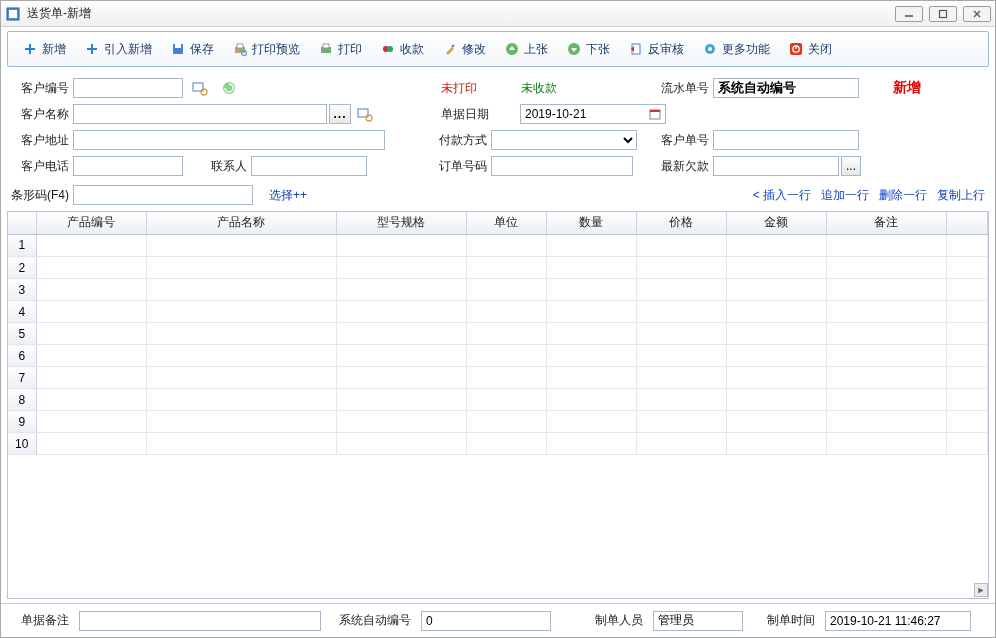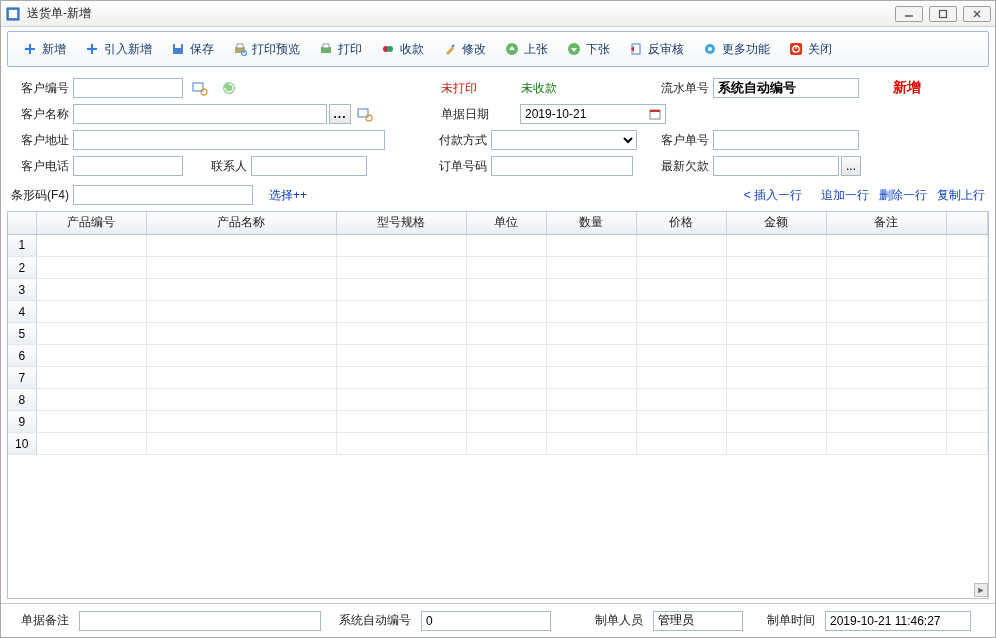--- a/index.html
+++ b/index.html
@@ -271,21 +271,21 @@
         <span class="btnlook" style="width:20px">...</span>
       </div>
     </div>
   </div>
 
   <div class="bararea">
     <span class="lbl">条形码(F4)</span>
     <input class="tin" style="width: 180px;">
     <span class="linkblue" style="margin-left:16px">选择++</span>
     <span style="flex:1"></span>
-    <span class="linkblue" style="margin-right:19px">&lt; 插入一行</span>
+    <span class="linkblue" style="margin-right:10px">&lt; 插入一行</span>
     <span class="linkblue" style="margin-right:10px">追加一行</span>
     <span class="linkblue" style="margin-right:10px">删除一行</span>
     <span class="linkblue">复制上行</span>
   </div>
 
   <div class="tablewrap">
     <table>
       <colgroup>
         <col style="width:28px">
           <col style="width:110px">

